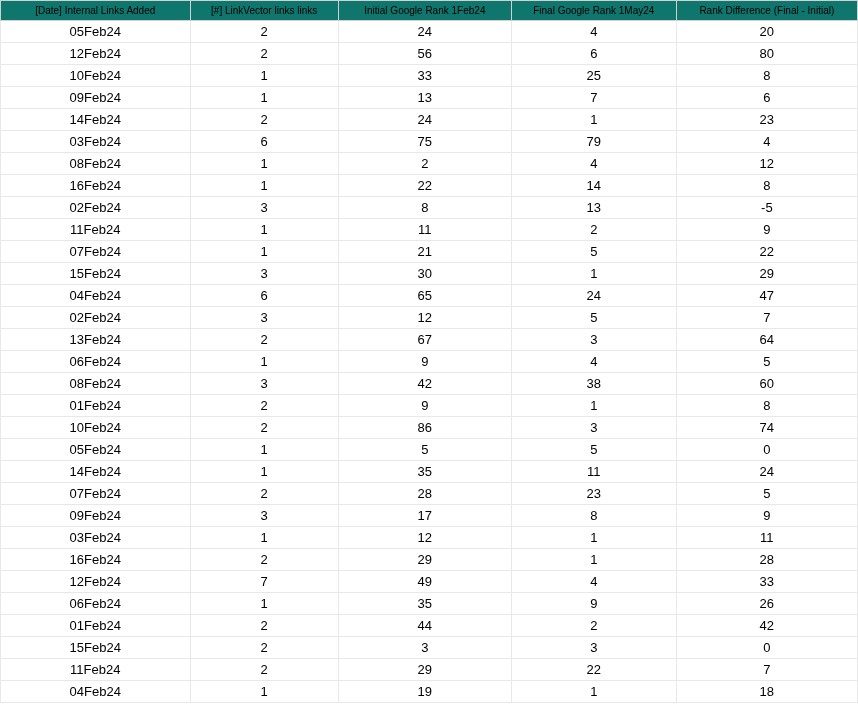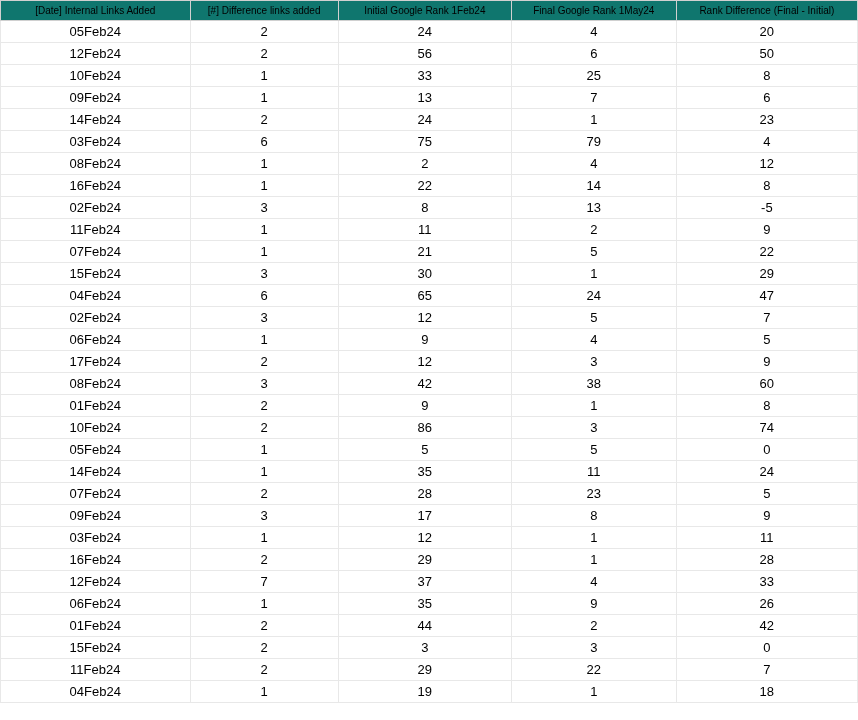--- a/index.html
+++ b/index.html
@@ -48,40 +48,40 @@
   <colgroup>
     <col class="c1">
       <col class="c2">
       <col class="c3">
       <col class="c4">
       <col class="c5">
   </colgroup>
   <thead>
     <tr>
       <th>[Date] Internal Links Added</th>
-      <th>[#] Difference links added</th>
+      <th>[#] LinkVector links links</th>
       <th>Initial Google Rank 1Feb24</th>
       <th>Final Google Rank 1May24</th>
       <th>Rank Difference (Final - Initial)</th>
     </tr>
   </thead>
   <tbody id="table-body">
   <tr>
         <td>05Feb24</td>
         <td>2</td>
         <td>24</td>
         <td>4</td>
         <td>20</td>
       </tr>
       <tr>
         <td>12Feb24</td>
         <td>2</td>
         <td>56</td>
         <td>6</td>
-        <td>50</td>
+        <td>80</td>
       </tr>
       <tr>
         <td>10Feb24</td>
         <td>1</td>
         <td>33</td>
         <td>25</td>
         <td>8</td>
       </tr>
       <tr>
         <td>09Feb24</td>
@@ -154,32 +154,32 @@
         <td>47</td>
       </tr>
       <tr>
         <td>02Feb24</td>
         <td>3</td>
         <td>12</td>
         <td>5</td>
         <td>7</td>
       </tr>
       <tr>
+        <td>13Feb24</td>
+        <td>2</td>
+        <td>67</td>
+        <td>3</td>
+        <td>64</td>
+      </tr>
+      <tr>
         <td>06Feb24</td>
         <td>1</td>
         <td>9</td>
         <td>4</td>
         <td>5</td>
-      </tr>
-      <tr>
-        <td>17Feb24</td>
-        <td>2</td>
-        <td>12</td>
-        <td>3</td>
-        <td>9</td>
       </tr>
       <tr>
         <td>08Feb24</td>
         <td>3</td>
         <td>42</td>
         <td>38</td>
         <td>60</td>
       </tr>
       <tr>
         <td>01Feb24</td>
@@ -233,21 +233,21 @@
       <tr>
         <td>16Feb24</td>
         <td>2</td>
         <td>29</td>
         <td>1</td>
         <td>28</td>
       </tr>
       <tr>
         <td>12Feb24</td>
         <td>7</td>
-        <td>37</td>
+        <td>49</td>
         <td>4</td>
         <td>33</td>
       </tr>
       <tr>
         <td>06Feb24</td>
         <td>1</td>
         <td>35</td>
         <td>9</td>
         <td>26</td>
       </tr>

